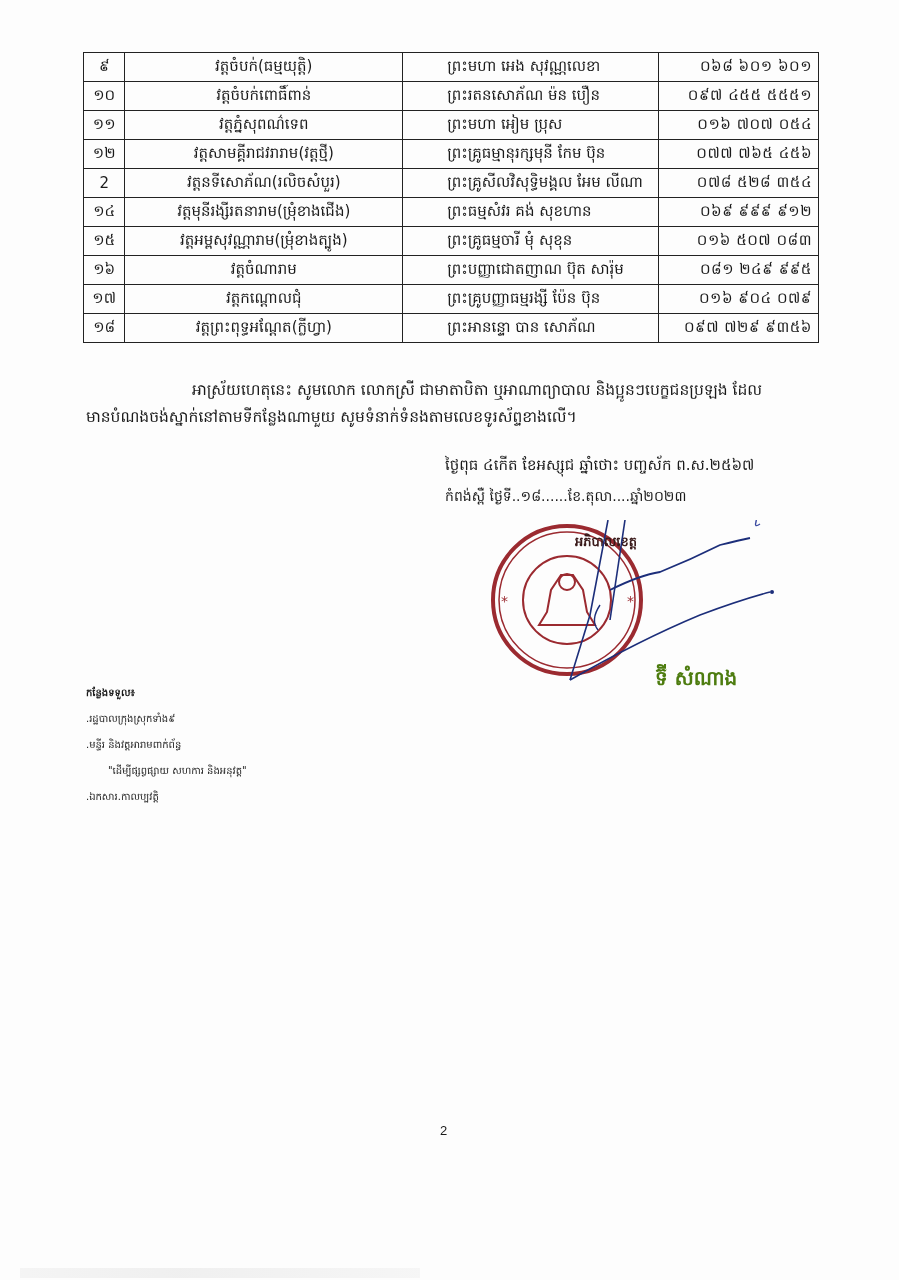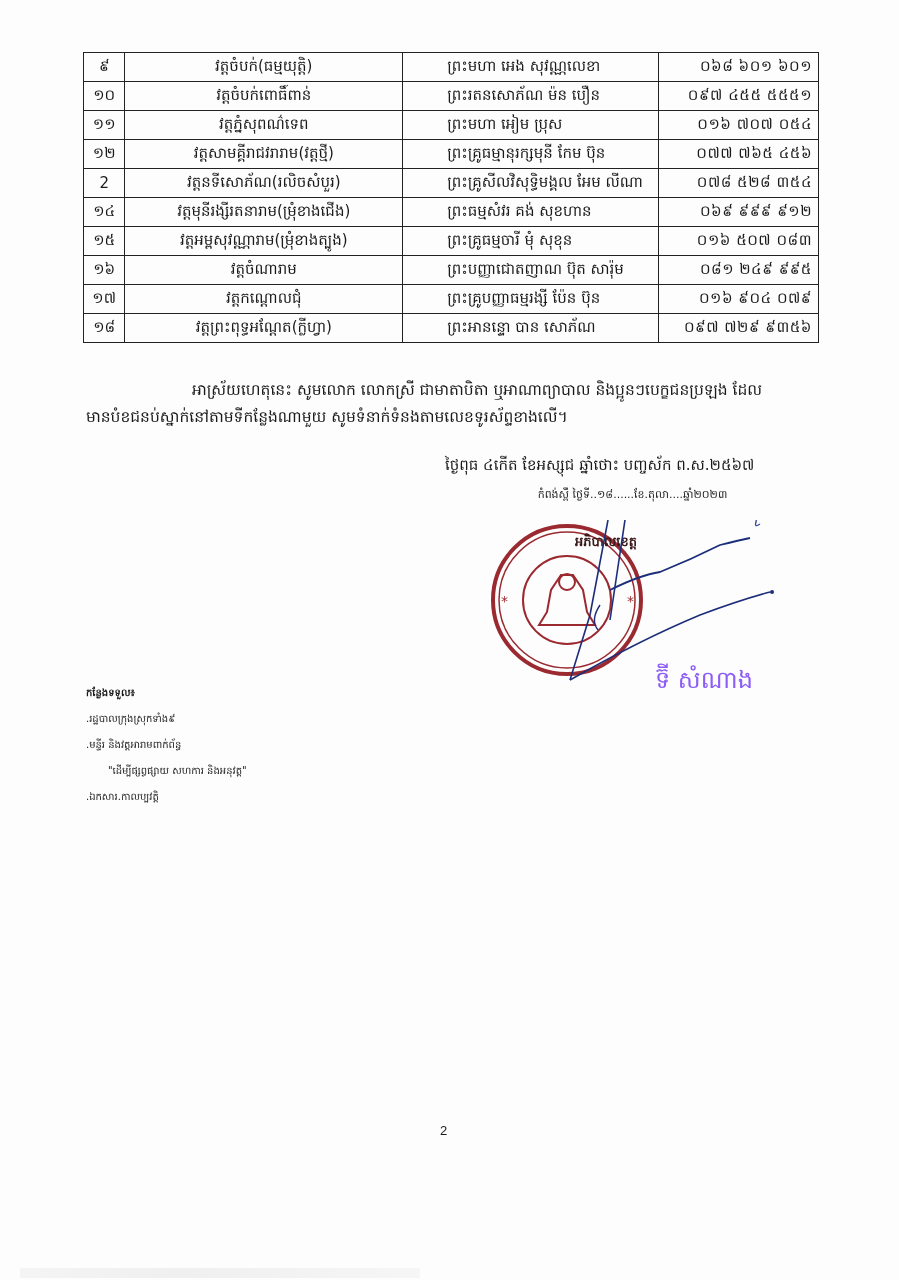--- a/index.html
+++ b/index.html
@@ -13,25 +13,25 @@
   table.list td.no { width: 30px; text-align: center; }
   table.list td.wat { width: 296px; text-align: center; }
   table.list td.monk { width: 208px; padding-left: 44px; }
   table.list td.phone { width: 148px; text-align: right; padding-left: 10px; letter-spacing: 0.5px; }
 
   .para { position: absolute; left: 86px; top: 377px; width: 732px; font-size: 15.5px; line-height: 27px; }
   .para .l1 { padding-left: 50px; display: block; text-align: center; }
   .para .l2 { display: block; }
 
   .date1 { position: absolute; left: 445px; top: 455px; width: 375px; font-size: 15px; }
-  .date2 { position: absolute; left: 445px; top: 487px; width: 375px; text-align: center; font-size: 11px; }
+  .date2 { position: absolute; left: 445px; top: 487px; width: 375px; text-align: left; font-size: 14px; }
 
   .seal { position: absolute; left: 487px; top: 520px; width: 160px; height: 160px; }
   .signature { position: absolute; left: 520px; top: 520px; width: 320px; height: 170px; }
-  .signer { position: absolute; left: 655px; top: 665px; font-size: 24px; font-weight: normal; color: #8b5cf6; }
+  .signer { position: absolute; left: 655px; top: 665px; font-size: 20px; font-weight: bold; color: #4d7c0f; }
   .seal-title { position: absolute; left: 575px; top: 533px; font-size: 13px; font-weight: bold; color: #3a1a1a; }
 
   .recv { position: absolute; left: 86px; top: 680px; font-size: 10px; line-height: 26px; }
   .recv .head { font-weight: bold; text-decoration: none; }
   .recv .indent { padding-left: 22px; }
 
   .pagenum { position: absolute; left: 440px; top: 1123px; font-size: 13px; font-family: "Liberation Sans", sans-serif; }
   .bottom-smear { position: absolute; left: 20px; top: 1268px; width: 400px; height: 10px;
                   background: linear-gradient(90deg, #f2f2f2, #ececec 40%, #f4f4f4); opacity: 0.8; }
 </style>
@@ -100,21 +100,21 @@
         <td class="no">១៨</td>
         <td class="wat">វត្តព្រះពុទ្ធអណ្ដែត(ក្លីហ្វា)</td>
         <td class="monk">ព្រះអានន្ទោ បាន សោភ័ណ</td>
         <td class="phone">០៩៧ ៧២៩ ៩៣៥៦</td>
       </tr>
     </tbody>
   </table>
 
   <div class="para">
     <span class="l1">អាស្រ័យហេតុនេះ សូមលោក លោកស្រី ជាមាតាបិតា ឬអាណាព្យាបាល និងប្អូនៗបេក្ខជនប្រឡង ដែល</span>
-    <span class="l2">មានបំខជនប់ស្នាក់នៅតាមទីកន្លែងណាមួយ សូមទំនាក់ទំនងតាមលេខទូរស័ព្ទខាងលើ។</span>
+    <span class="l2">មានបំណងចង់ស្នាក់នៅតាមទីកន្លែងណាមួយ សូមទំនាក់ទំនងតាមលេខទូរស័ព្ទខាងលើ។</span>
   </div>
 
   <div class="date1">ថ្ងៃពុធ ៤កើត ខែអស្សុជ ឆ្នាំថោះ បញ្ចស័ក ព.ស.២៥៦៧</div>
   <div class="date2">កំពង់ស្ពឺ ថ្ងៃទី..១៨......ខែ.តុលា....ឆ្នាំ២០២៣</div>
 
   <svg class="seal" viewBox="0 0 160 160">
     <circle cx="80" cy="80" r="74" fill="none" stroke="#9b2a30" stroke-width="4"></circle>
     <circle cx="80" cy="80" r="68" fill="none" stroke="#9b2a30" stroke-width="1.5"></circle>
     <circle cx="80" cy="80" r="44" fill="none" stroke="#9b2a30" stroke-width="2"></circle>
     <path d="M52 105 L108 105 L100 92 L96 70 L86 55 L74 55 L64 70 L60 92 Z" fill="none" stroke="#9b2a30" stroke-width="2"></path>

